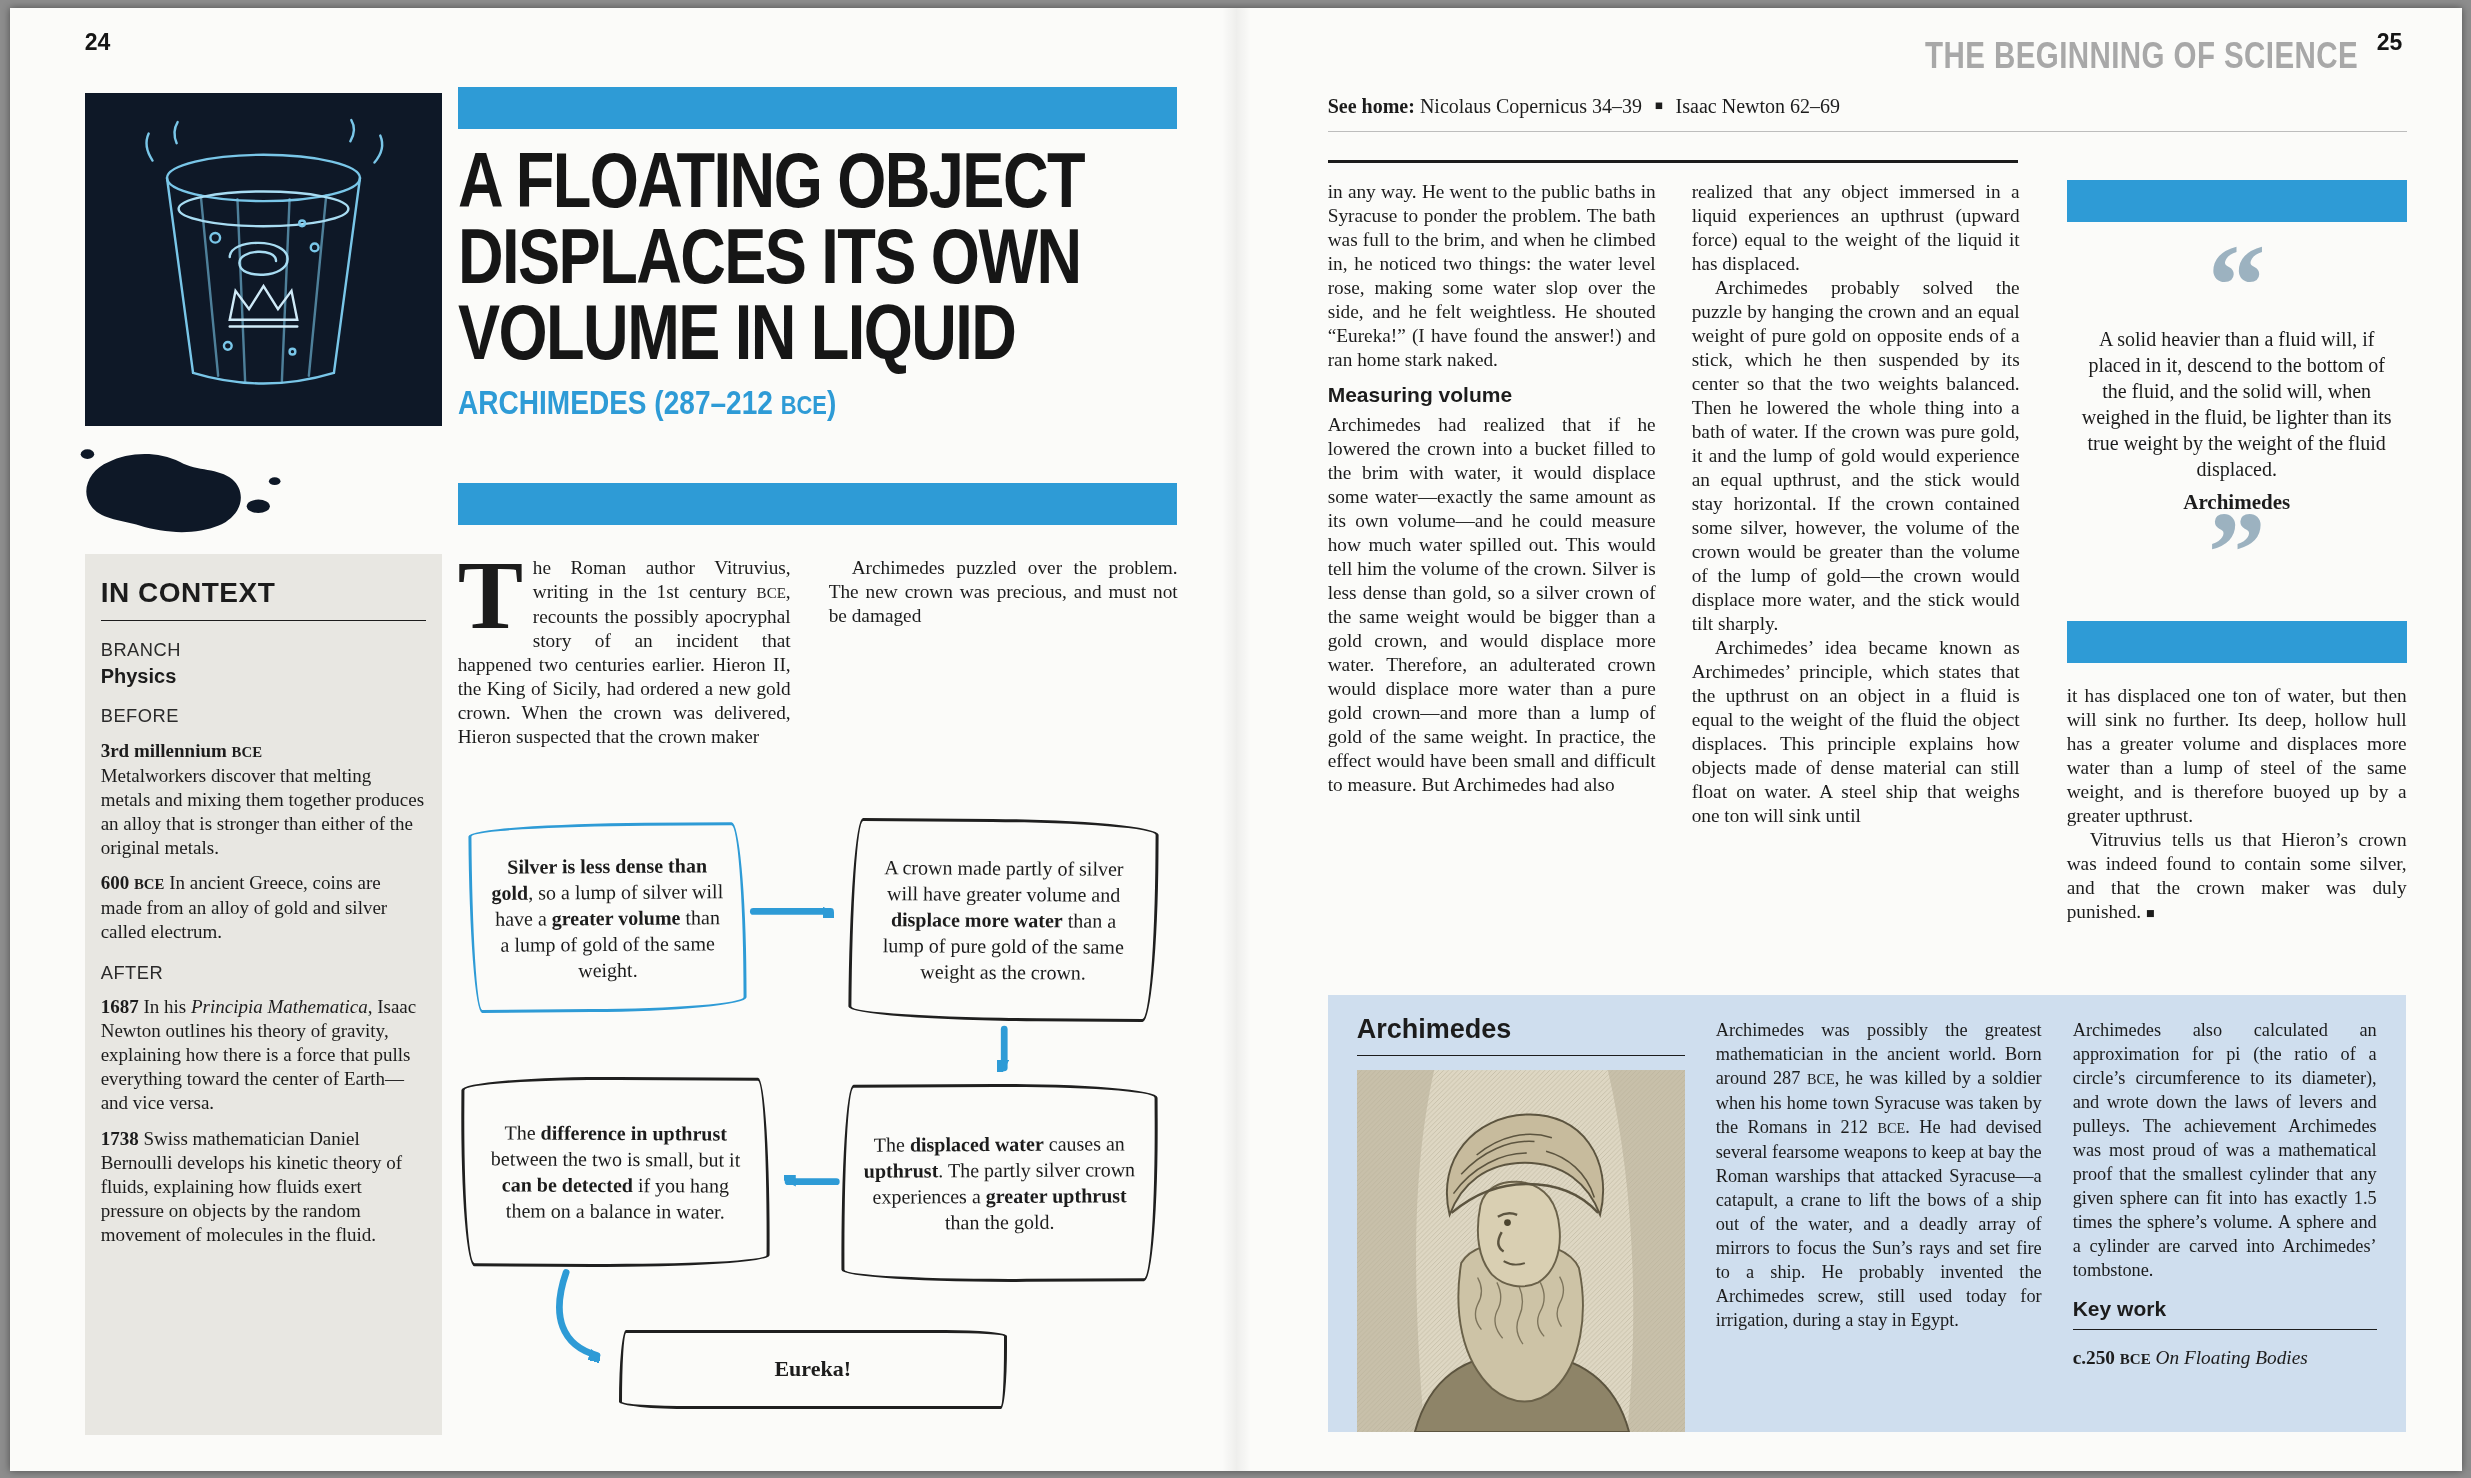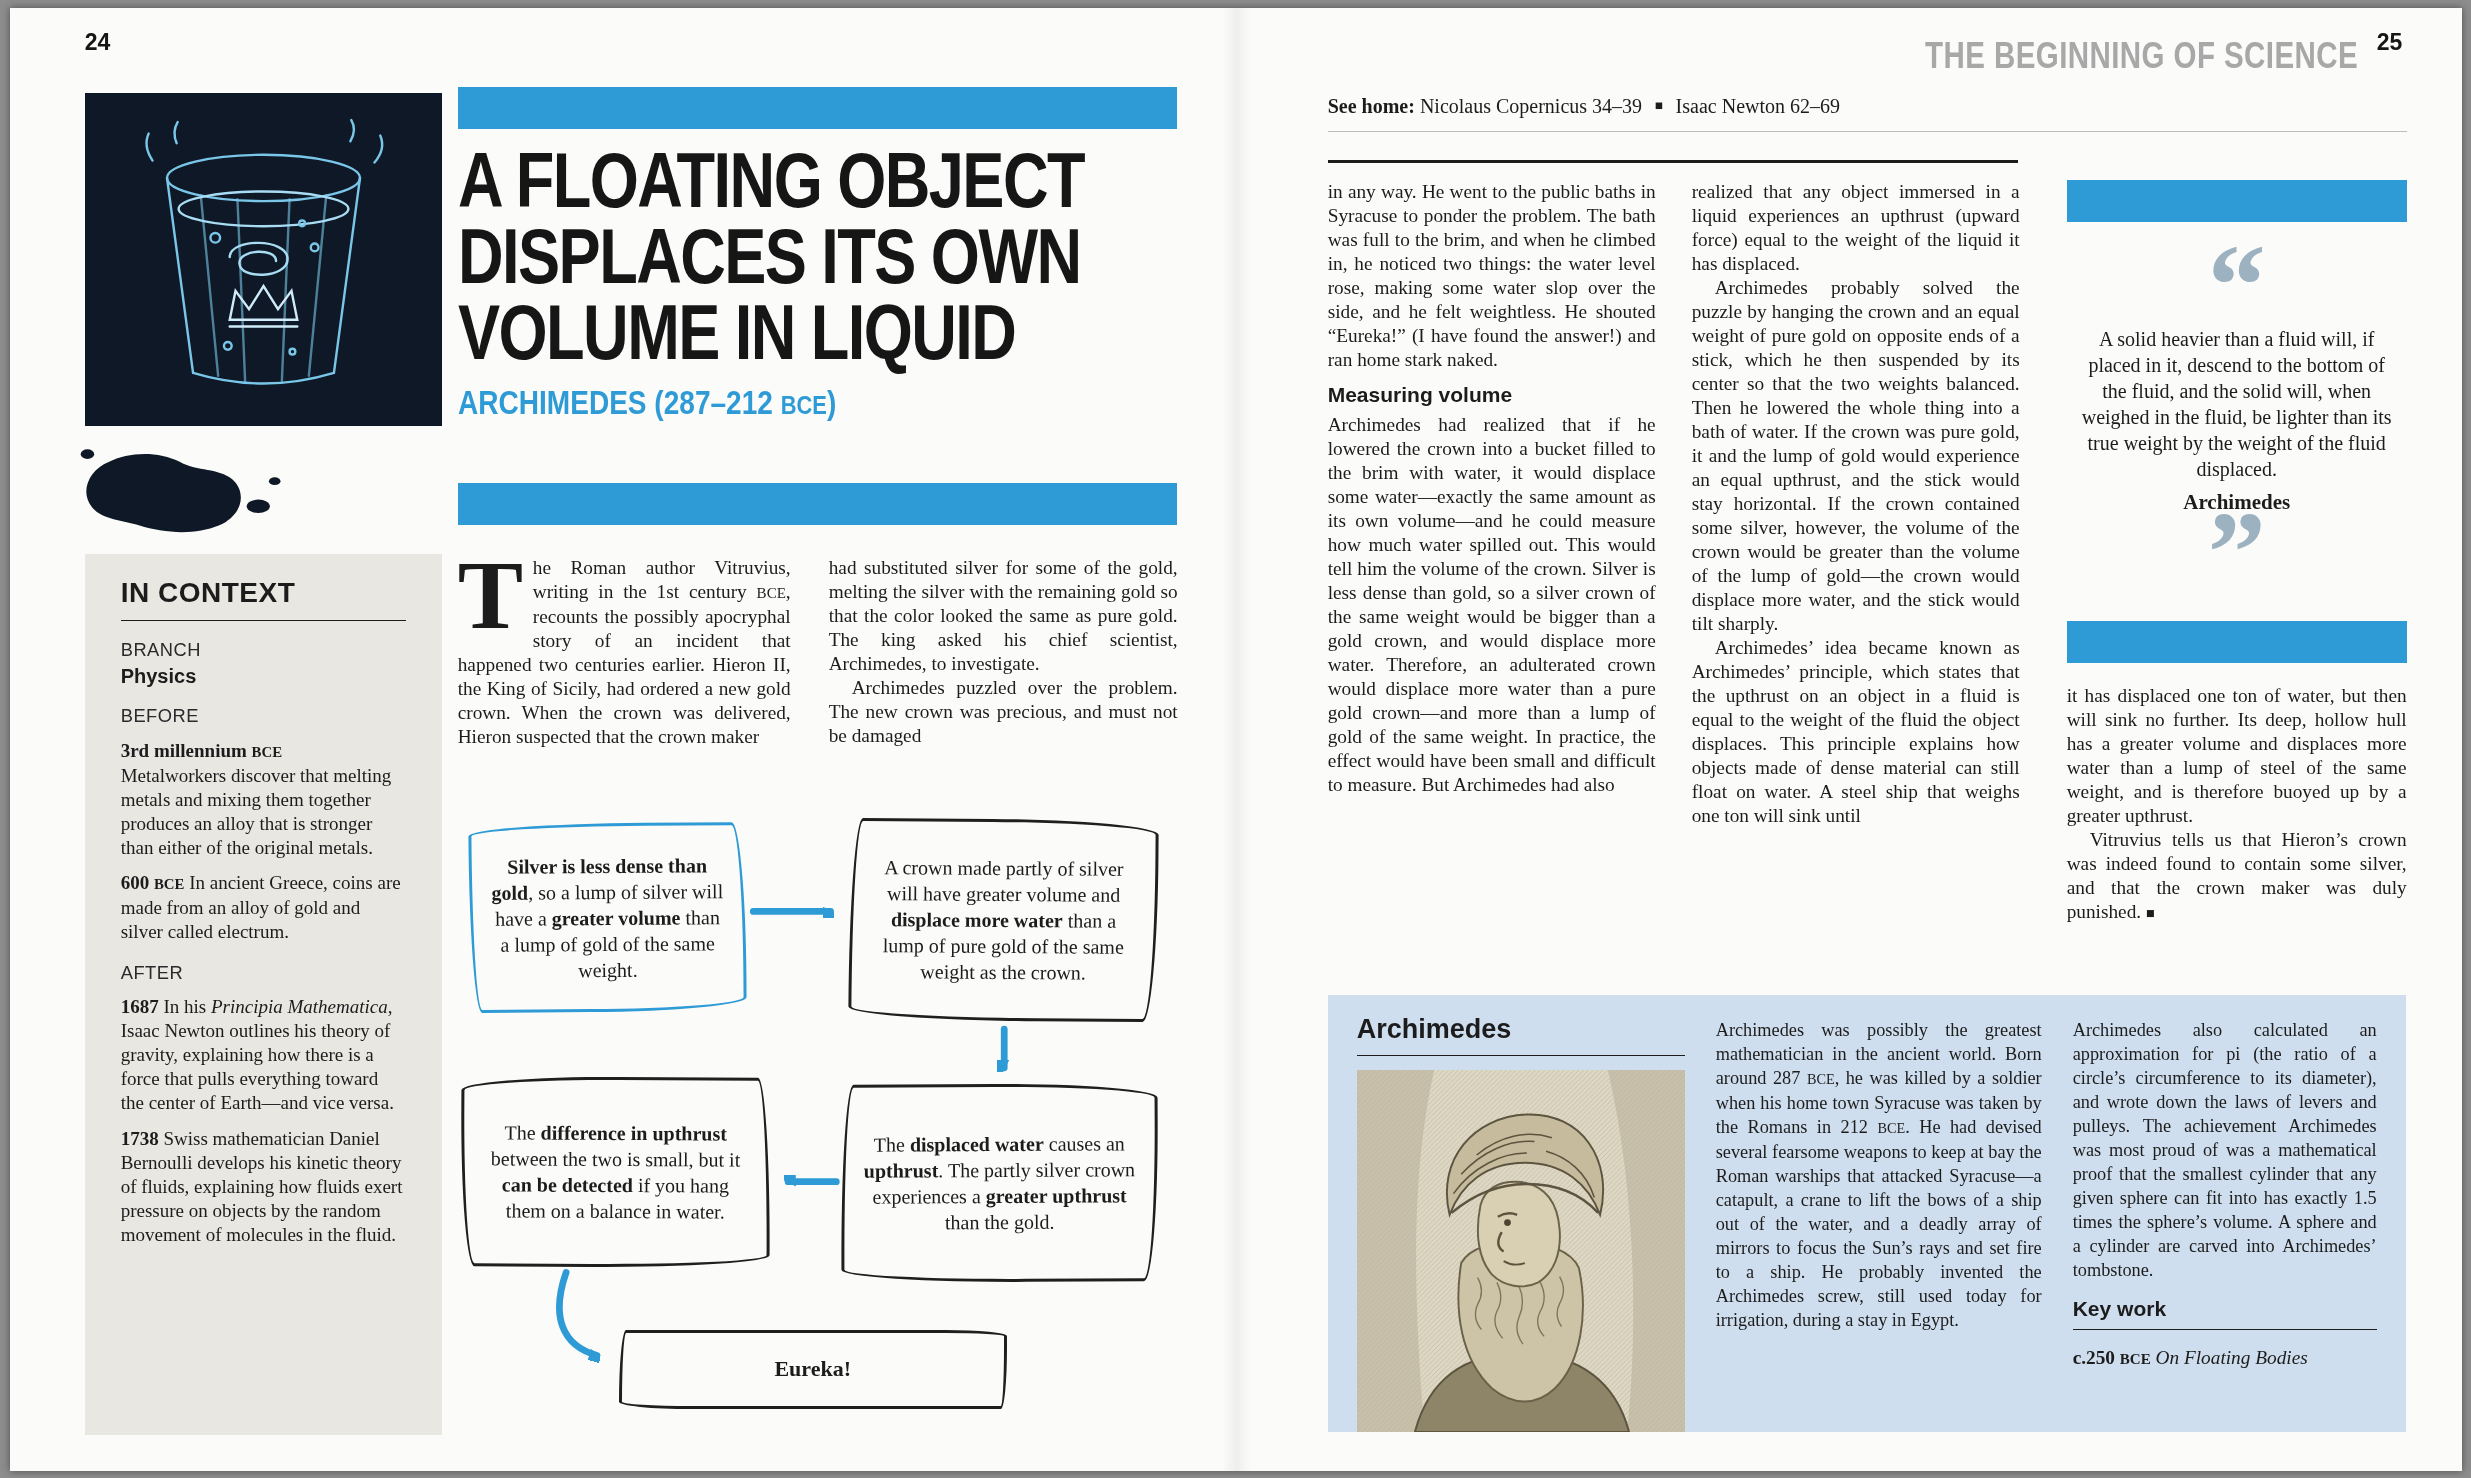--- a/index.html
+++ b/index.html
@@ -19,21 +19,21 @@
   .illo{position:absolute;left:75px;top:85px;width:357px;height:333px;background:#0e1827;}
   .spill{position:absolute;left:62px;top:423px;width:222px;height:111px;}
 
   .title-block{position:absolute;left:448px;top:79px;width:719px;height:438px;}
   .bar{background:#2e9bd6;height:42px;width:100%;}
   .bar2{position:absolute;left:0;top:396px;}
   .headline{margin-top:13.5px;}
   .headline .tl{display:block;font-family:"Liberation Sans",sans-serif;font-weight:bold;font-size:77px;line-height:76px;letter-spacing:-1.9px;transform:scaleX(.82);transform-origin:0 50%;white-space:nowrap;color:#161616;}
   .subtitle{margin-top:13.5px;font-family:"Liberation Sans",sans-serif;font-weight:bold;font-size:33px;color:#2e9bd6;transform:scaleX(.85);transform-origin:0 50%;white-space:nowrap;}
 
-  .in-context{position:absolute;left:75px;top:546px;width:357px;height:881px;background:#e8e7e2;padding:23px 36px;}
+  .in-context{position:absolute;left:75px;top:546px;width:357px;height:881px;background:#e8e7e2;padding:23px 16px;}
   .ic-title{font-family:"Liberation Sans",sans-serif;font-weight:bold;font-size:28px;letter-spacing:0.5px;padding-bottom:11.6px;border-bottom:1.9px solid #1c1c1c;}
   .ic-label{font-family:"Liberation Sans",sans-serif;font-size:18.3px;letter-spacing:0.5px;margin-top:17.4px;color:#2a2a2a;}
   .ic-branch{font-family:"Liberation Sans",sans-serif;font-weight:bold;font-size:20px;margin-top:3.9px;}
   .ic-item{font-size:19px;line-height:24px;margin-top:11.6px;text-align:left;}
 
   .bodytext{font-size:19.3px;line-height:24px;text-align:justify;}
   .bodytext p{margin:0;}
   p.indent{text-indent:23px;}
   .subhead{font-family:"Liberation Sans",sans-serif;font-weight:bold;font-size:21px;margin:11.6px 0 5.8px;text-align:left;}
   .dropcap{float:left;font-size:98px;line-height:71px;font-weight:bold;padding:3.9px 9.7px 0 0;}
@@ -144,21 +144,20 @@
       <p class="ic-item"><b>600 <span class="sc">BCE</span></b> In ancient Greece, coins are made from an alloy of gold and silver called electrum.</p>
       <div class="ic-label">AFTER</div>
       <p class="ic-item"><b>1687</b> In his <i>Principia Mathematica</i>, Isaac Newton outlines his theory of gravity, explaining how there is a force that pulls everything toward the center of Earth—and vice versa.</p>
       <p class="ic-item"><b>1738</b> Swiss mathematician Daniel Bernoulli develops his kinetic theory of fluids, explaining how fluids exert pressure on objects by the random movement of molecules in the fluid.</p>
     </aside>
 
     <div class="bodytext" id="intro-col1">
       <p><span class="dropcap">T</span><span>he Roman author Vitruvius, writing in the 1st century <span class="sc">BCE</span>, recounts the possibly apocryphal story of an incident that happened two centuries earlier. Hieron II, the King of Sicily, had ordered a new gold crown. When the crown was delivered, Hieron suspected that the crown maker</span></p>
     </div>
     <div class="bodytext" id="intro-col2">
-      <p>had substituted silver for some of the gold, melting the silver with the remaining gold so that the color looked the same as pure gold. The king asked his chief scientist, Archimedes, to investigate.</p>
       <p class="indent">Archimedes puzzled over the problem. The new crown was precious, and must not be damaged</p>
     </div>
 
     <div class="diagram">
       <svg class="arrows" viewBox="0 0 745 628">
         <defs>
           <marker id="ah" markerWidth="12" markerHeight="12" refX="8" refY="5" orient="auto" markerUnits="userSpaceOnUse">
             <path d="M0,0 L10,5 L0,10 Z" fill="#2e9bd6" transform="scale(2)"></path>
           </marker>
         </defs>

